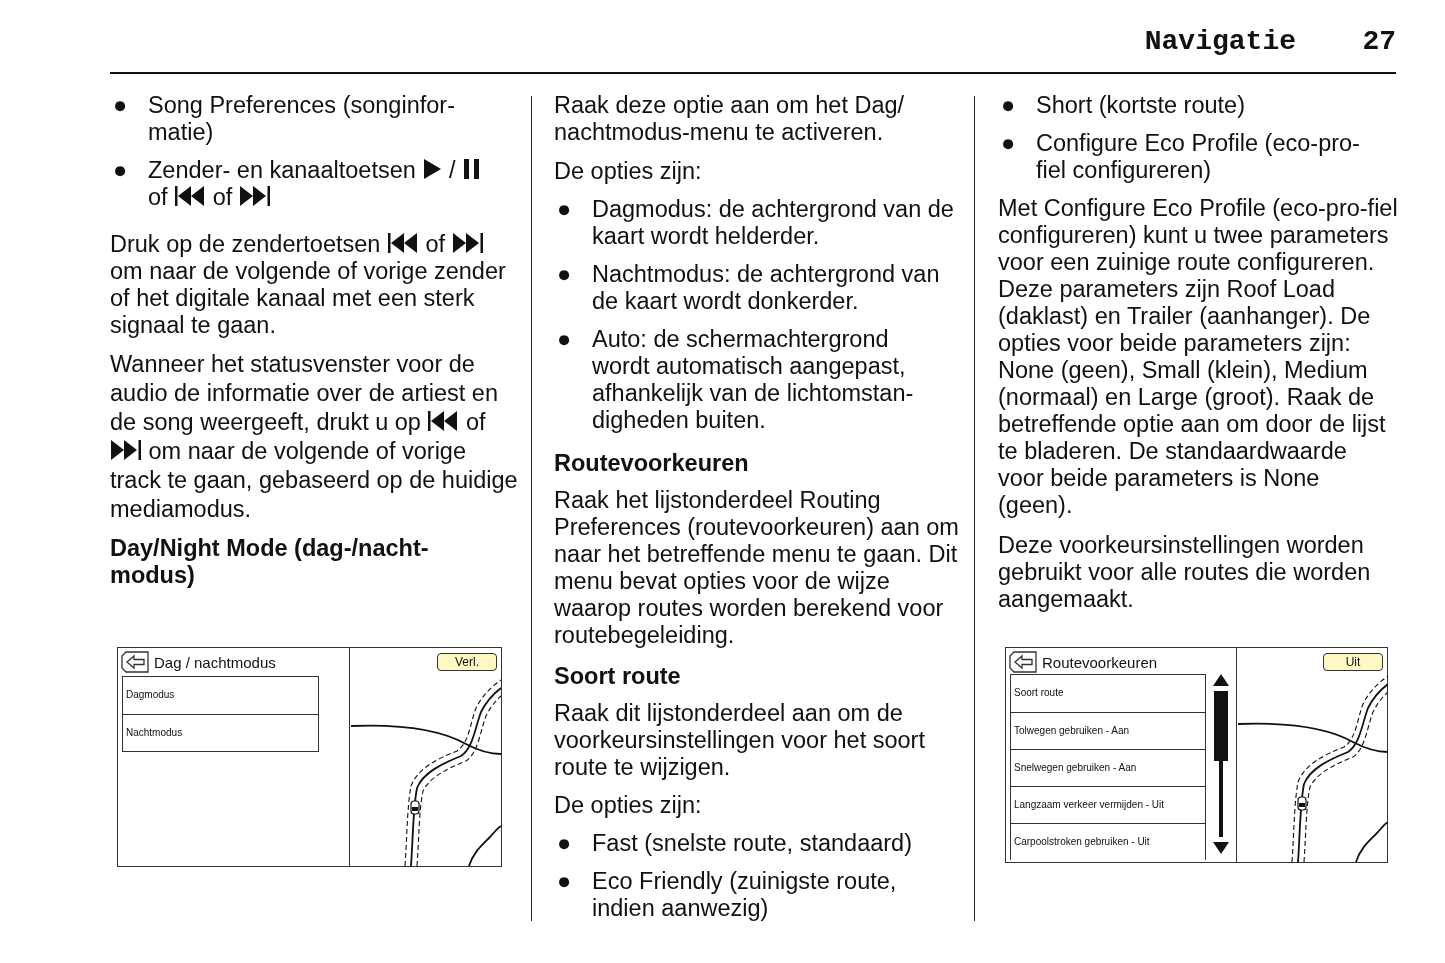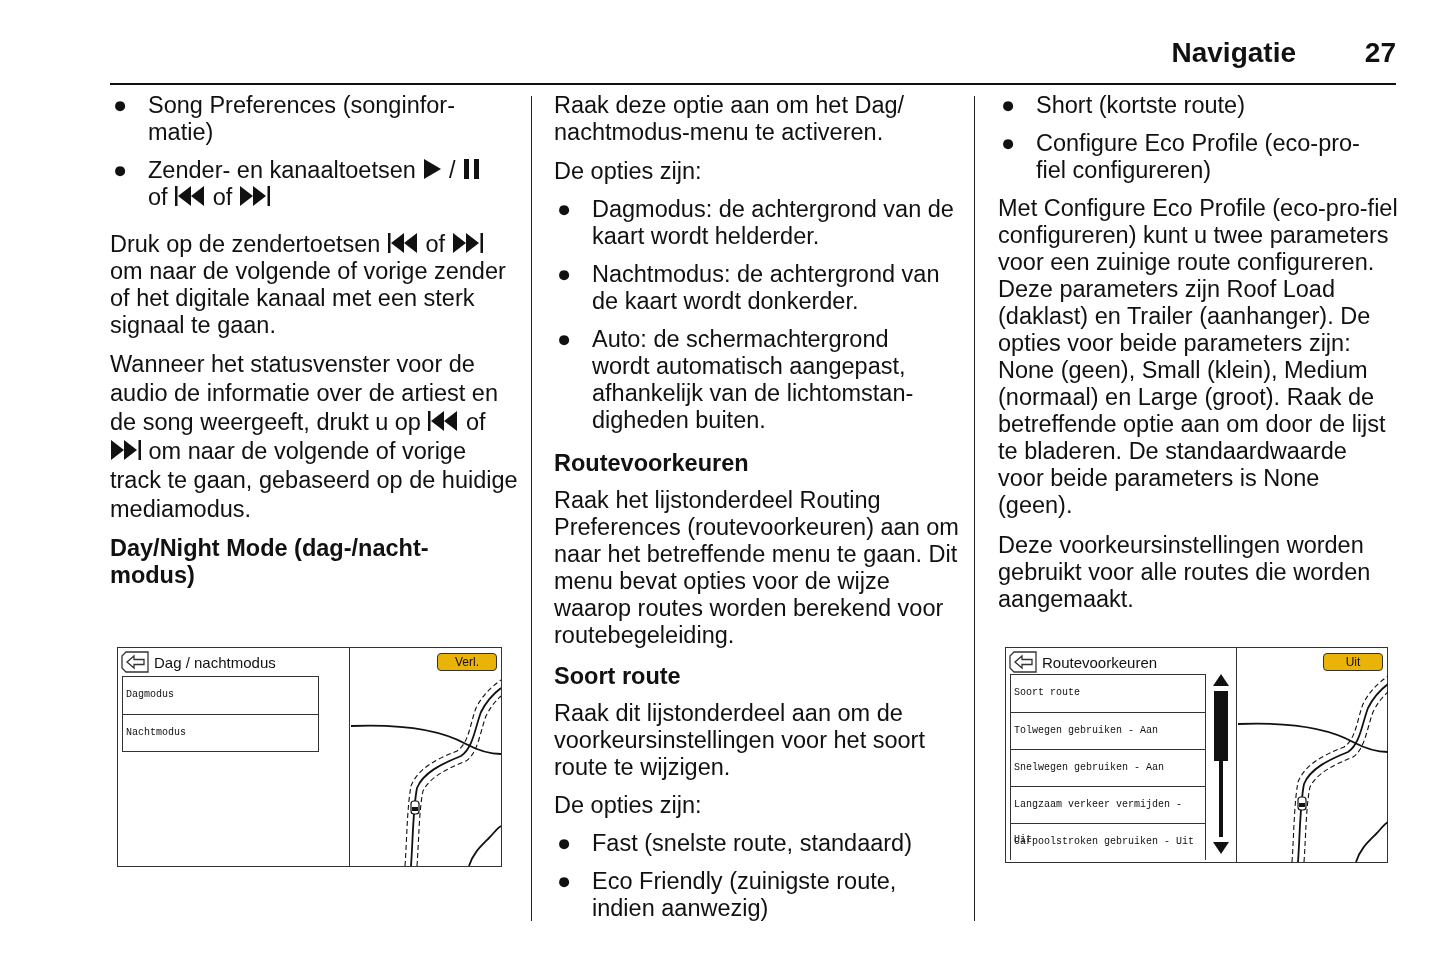--- a/index.html
+++ b/index.html
@@ -1,19 +1,19 @@
 <!DOCTYPE html>
 <html><head>
 <meta charset="utf-8">
 <style>
   html, body { margin: 0; padding: 0; background: #ffffff; }
   body { width: 1445px; height: 963px; position: relative; overflow: hidden;
          font-family: "Liberation Sans", sans-serif; color: #111; }
-  .header { position: absolute; left: 110px; top: 11px; width: 1286px; height: 72px;
-            border-bottom: 2px solid #111; }
+  .header { position: absolute; left: 110px; top: 0; width: 1286px; height: 72px;
+            border-bottom: 2px solid #111; font-family: Liberation Mono, monospace; }
   .header-title { position: absolute; right: 100px; top: 26px; font-weight: bold; font-size: 28px; }
   .header-page { position: absolute; right: 0; top: 26px; font-weight: bold; font-size: 28px; }
   .col { position: absolute; top: 92px; font-size: 23.5px; line-height: 27px; }
   .col1 { left: 110px; width: 410px; }
   .col2 { left: 554px; width: 405px; }
   .col3 { left: 998px; width: 400px; }
   .divider { position: absolute; top: 96px; width: 0; height: 825px; border-left: 1.5px solid #222; }
   .div1 { left: 531px; }
   .div2 { left: 974px; }
   p { margin: 0 0 11px 0; }
@@ -23,32 +23,32 @@
   .sym { display: inline-block; vertical-align: -2px; }
   
   .screen { position: absolute; border: 1.5px solid #333; background: #fff; }
   .screen1 { left: 117px; top: 647px; width: 383px; height: 218px; }
   .screen2 { left: 1005px; top: 647px; width: 381px; height: 214px; }
   .scr-left { position: absolute; left: 0; top: 0; bottom: 0; border-right: 1.5px solid #333; }
   .screen1 .scr-left { width: 231px; }
   .screen2 .scr-left { width: 230px; }
   .scr-title { position: absolute; left: 36px; top: 6px; font-size: 15px; }
   .back-btn { position: absolute; left: 3px; top: 3px; width: 29px; height: 22px; }
-  .scr-list { position: absolute; left: 4px; top: 28px; border: 1.5px solid #333; font-family: Liberation Mono, monospace; }
+  .scr-list { position: absolute; left: 4px; top: 28px; border: 1.5px solid #333; }
   .screen1 .scr-list { width: 195px; }
   .screen2 .scr-list { width: 194px; }
   .scr-item { height: 37px; border-top: 1.5px solid #333; font-size: 10px; padding-left: 3px;
               position: relative; box-sizing: border-box; line-height: 35px; }
   .scr-item:first-child { border-top: none; }
   .check { position: absolute; right: 8px; top: 0; font-size: 16px; }
   .map { position: absolute; top: 0; bottom: 0; right: 0; }
   .screen1 .map { left: 233px; }
   .screen2 .map { left: 232px; }
   .map-btn { position: absolute; top: 5px; right: 4px; width: 58px; height: 16px; border: 1.2px solid #333;
-             border-radius: 4px; font-size: 12px; text-align: center; line-height: 16px; background: #eab308; }
+             border-radius: 4px; font-size: 12px; text-align: center; line-height: 16px; background: #fef9c3; }
   .scrollbar { position: absolute; left: 203px; top: 26px; width: 24px; height: 182px; }
 </style>
 </head>
 <body>
 
 <div class="header">
   <span class="header-title">Navigatie</span>
   <span class="header-page">27</span>
 </div>
 

